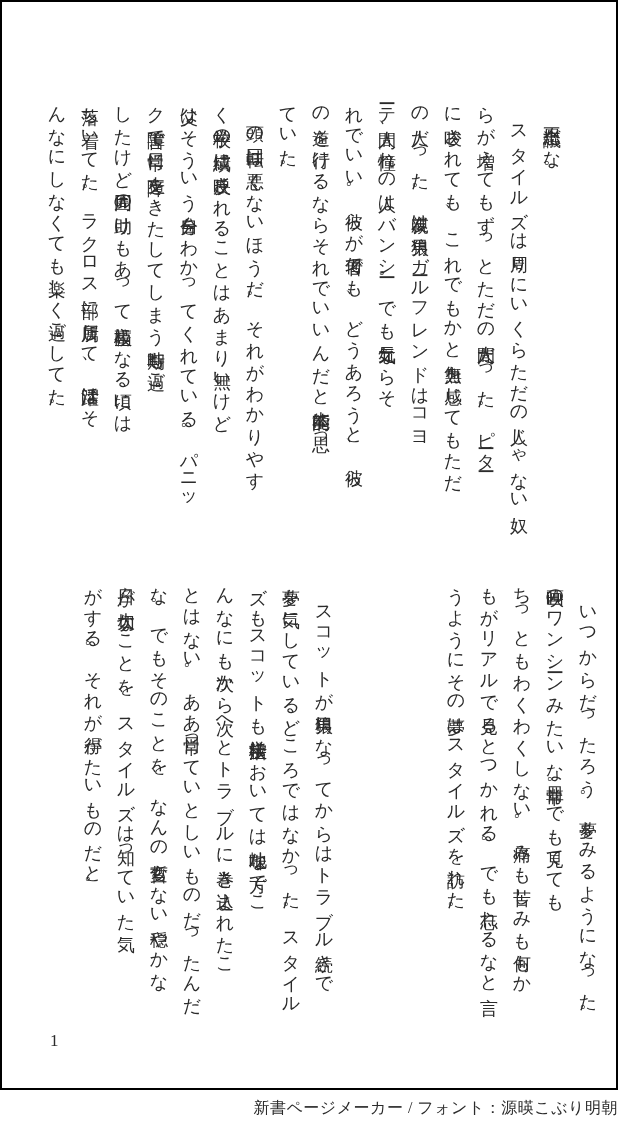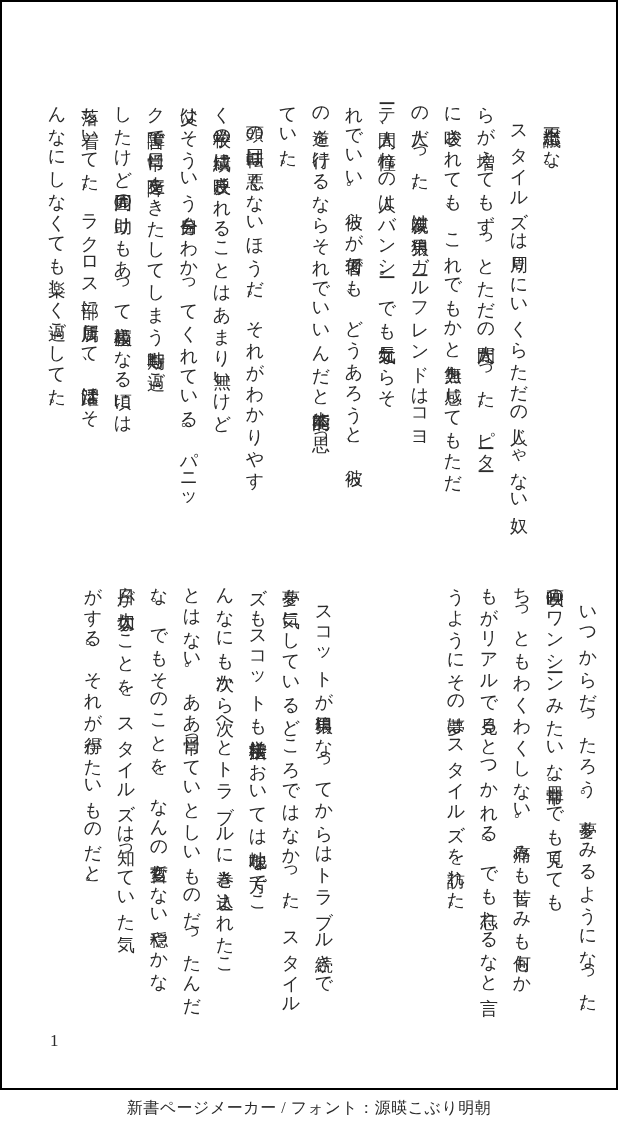--- a/index.html
+++ b/index.html
@@ -60,21 +60,21 @@
     top: 1030px;
     font-size: 17px;
     color: #2b2b2b;
     line-height: 22px;
   }
   .footer-caption {
     position: absolute;
     left: 0;
     top: 1098px;
     width: 618px;
-    text-align: center;
+    text-align: right;
     font-size: 16px;
     color: #2b2b2b;
     letter-spacing: 0.5px;
   }
 </style>
 </head>
 <body>
 
 <div class="canvas">
 

